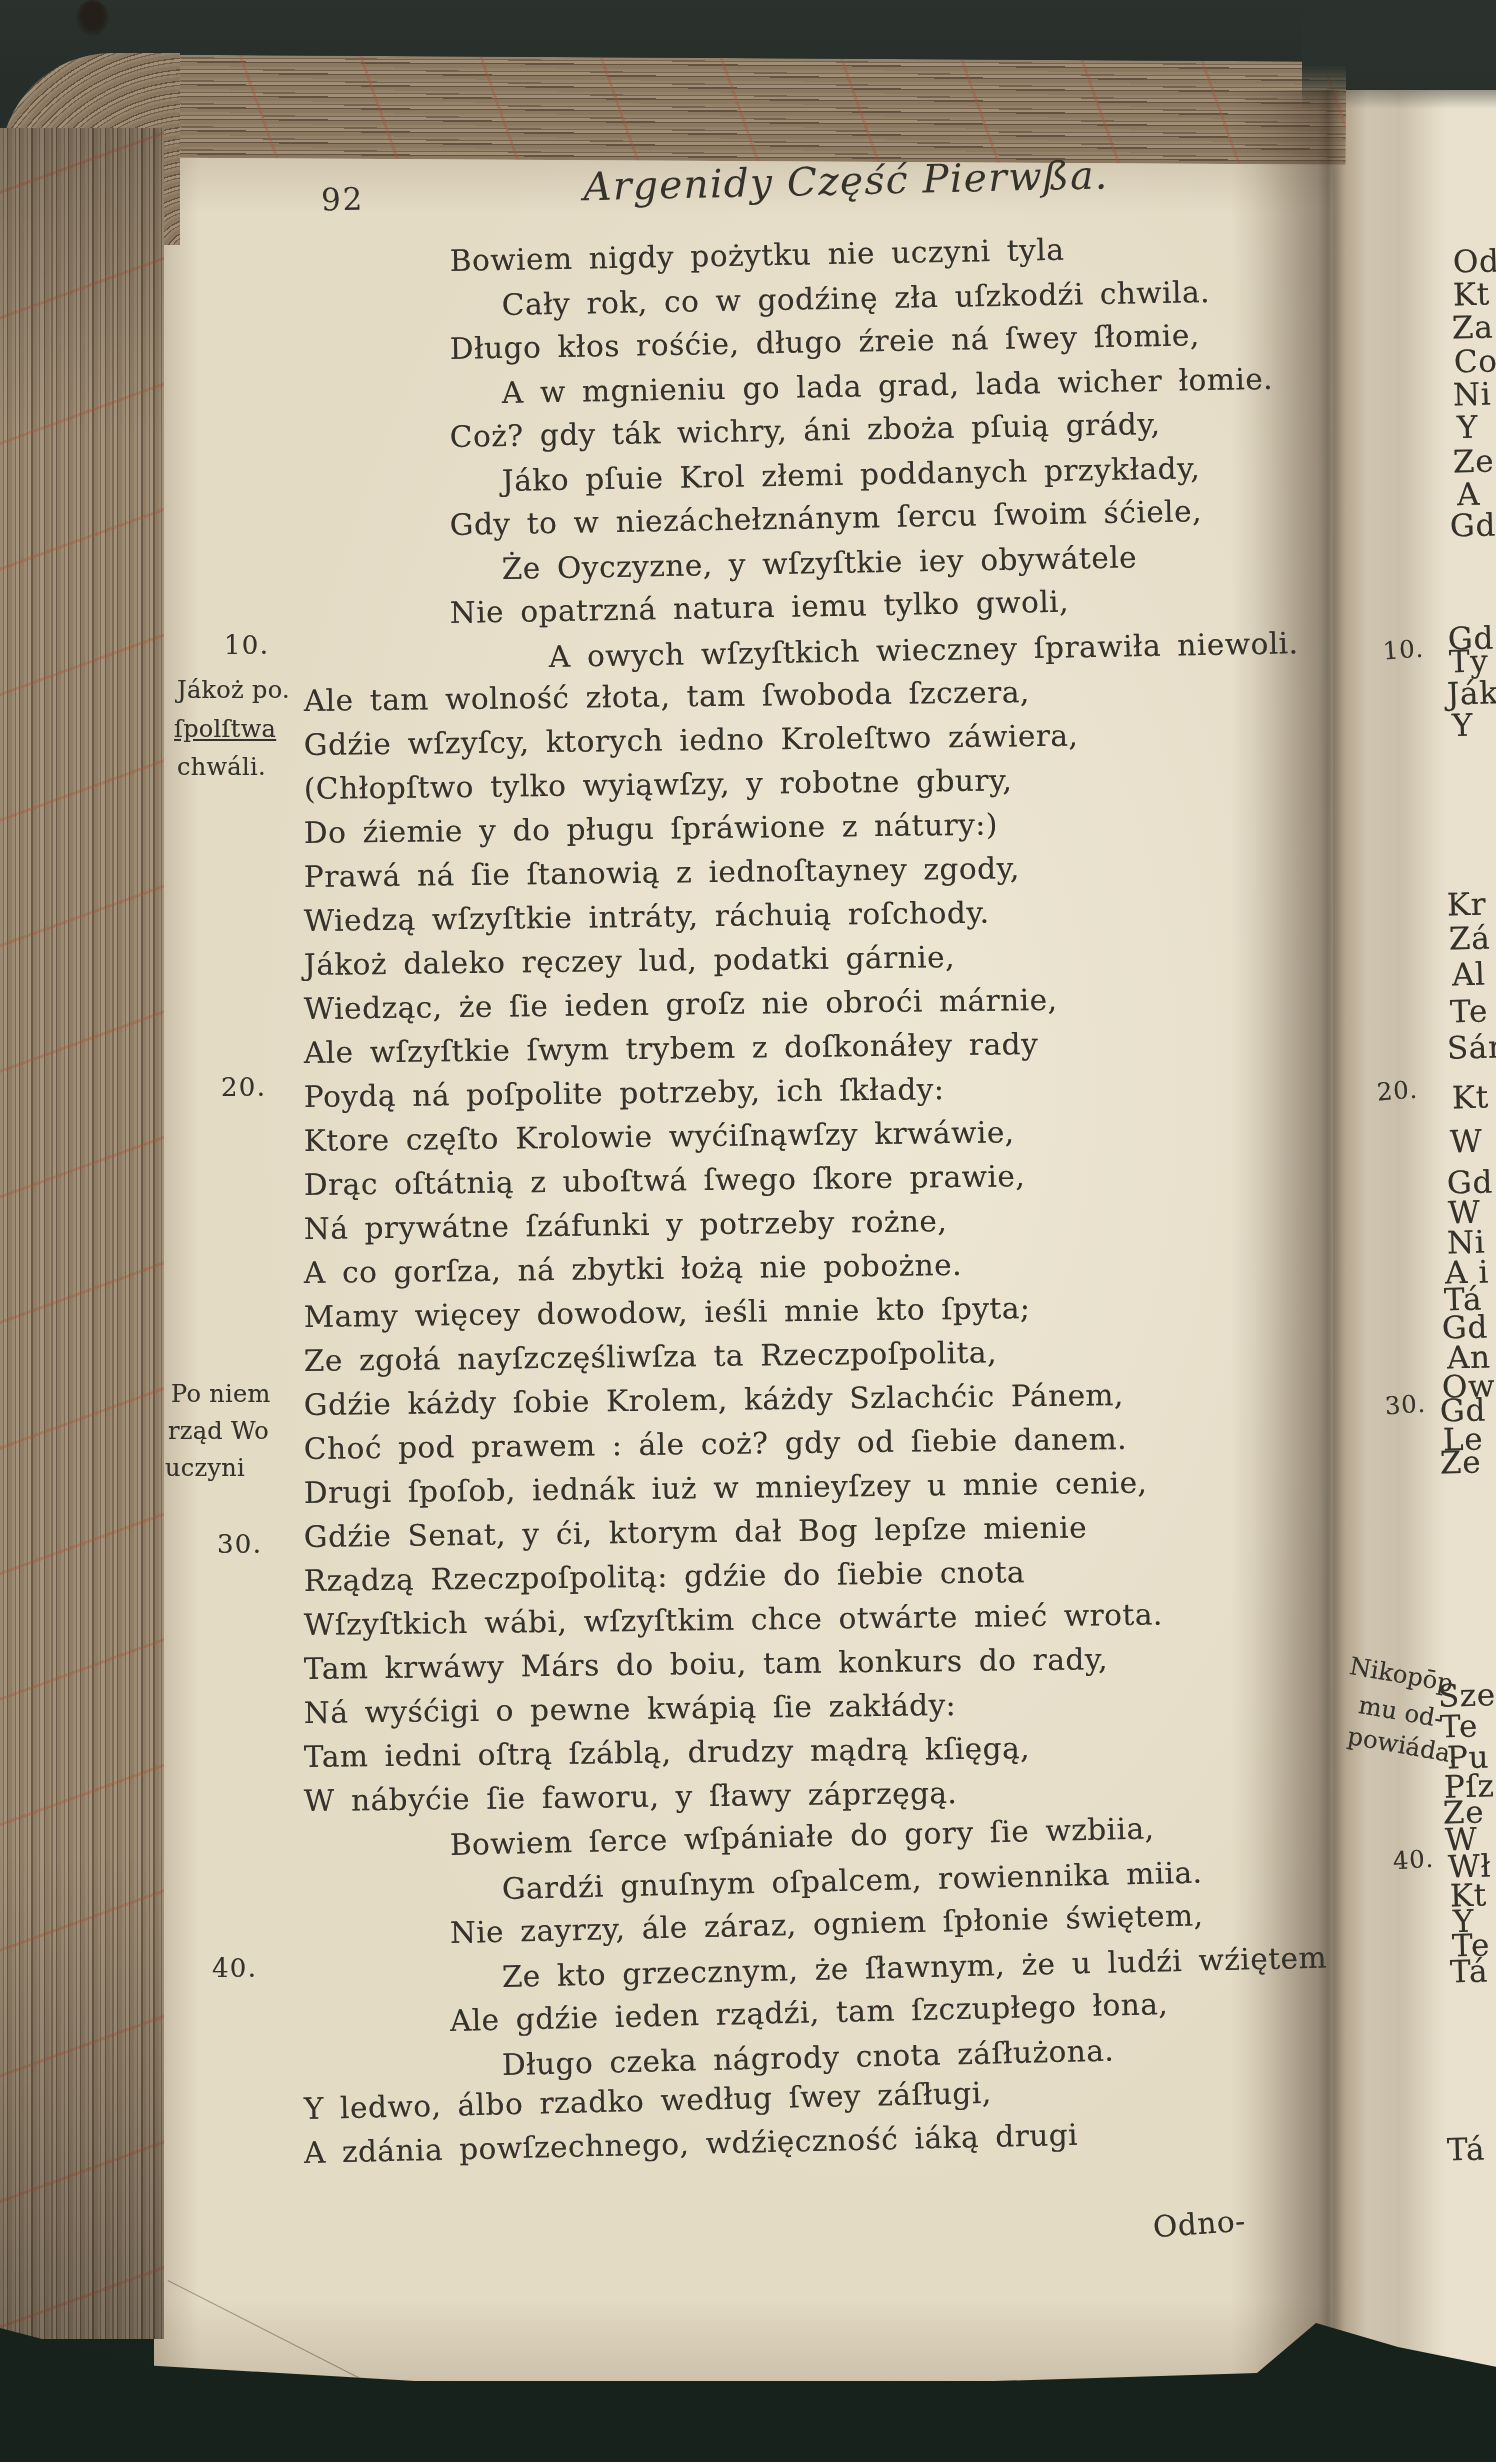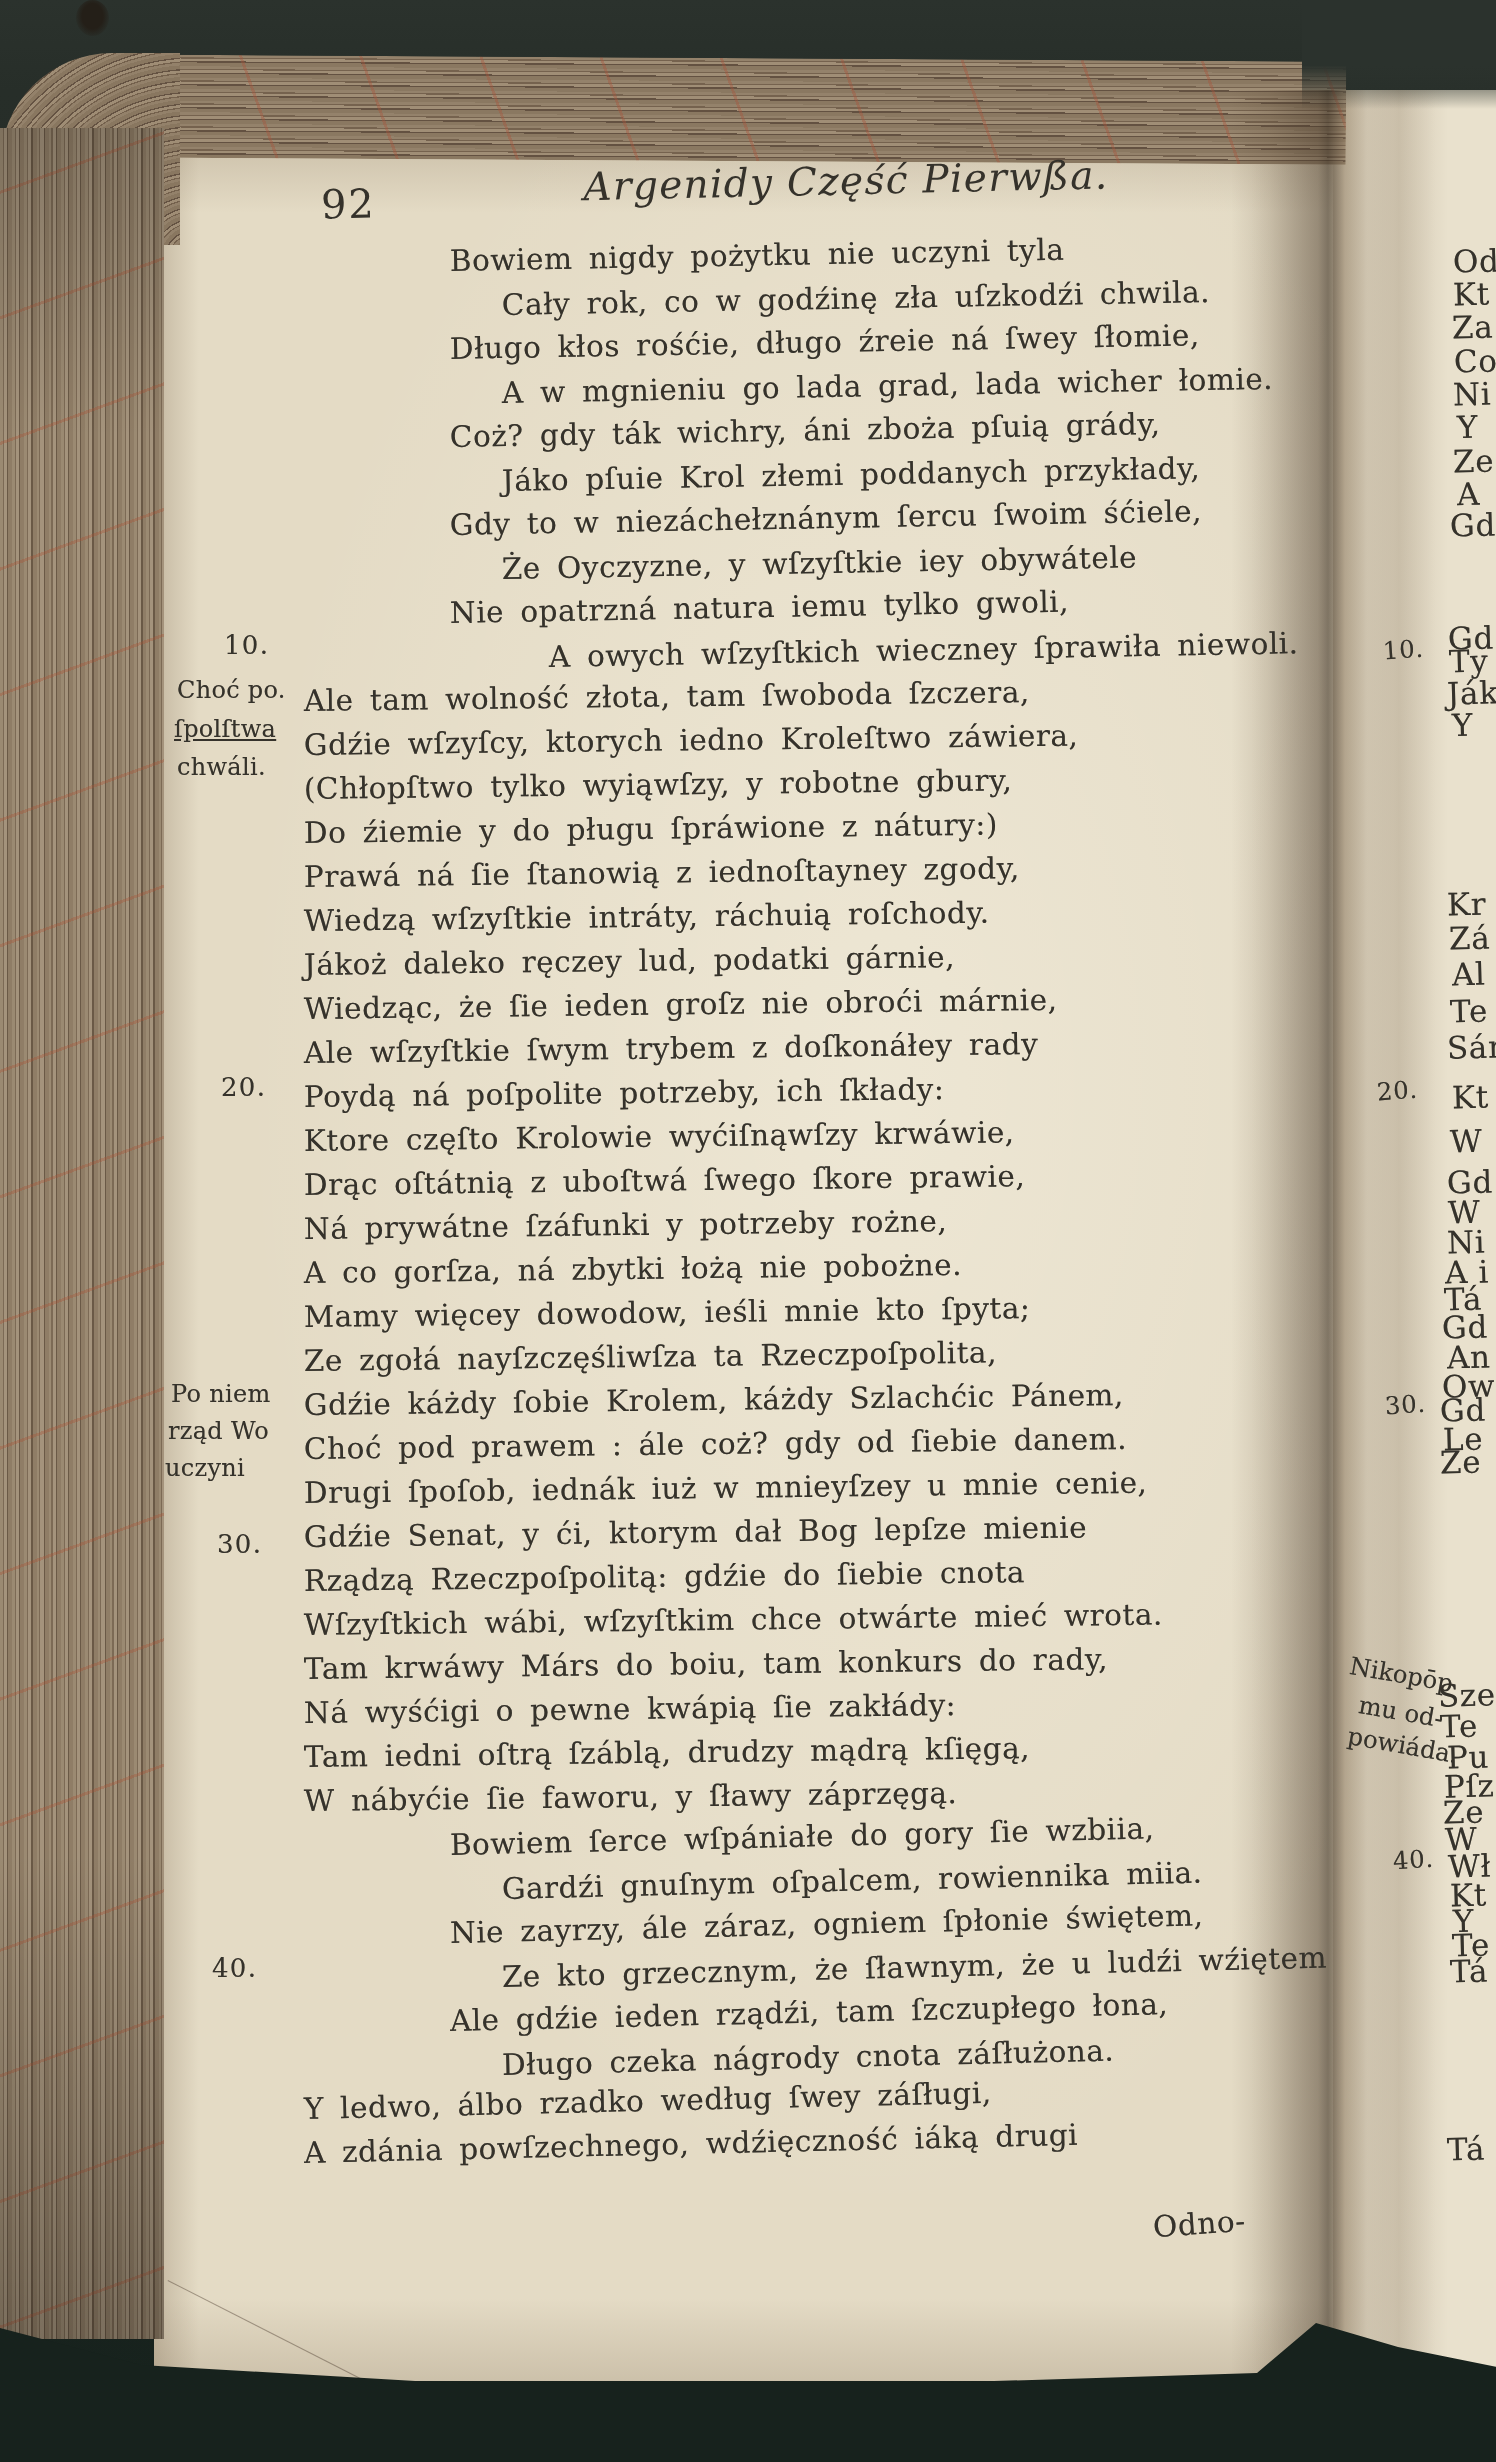--- a/index.html
+++ b/index.html
@@ -75,21 +75,21 @@
     clip-path:polygon(0 2328px,141px 2365px,449px 2383px,898px 2384px,1257px 2373px,1316px 2323px,1398px 2347px,1497px 2367px,1497px 2462px,0 2462px);
   }
   .topright-dark{
     position:absolute;left:1302px;top:0;width:195px;height:109px;z-index:5;pointer-events:none;
     background:linear-gradient(180deg,var(--bgtop) 60%,rgba(43,50,45,0) 100%);
   }
 
   
   .content{position:absolute;left:0;top:0;width:1497px;height:2462px;z-index:7;color:var(--ink);}
   .page-number{
-    position:absolute;left:321px;top:181px;font-size:40px;letter-spacing:1.9px;
+    position:absolute;left:321px;top:181px;font-size:31px;letter-spacing:1.9px;
     transform:rotate(-1deg);
   }
   .running-header{
     position:absolute;left:551px;top:165px;width:590px;text-align:center;
     font-size:39px;font-style:italic;letter-spacing:1.3px;white-space:nowrap;
     transform:rotate(-1.3deg);transform-origin:0 50%;
   }
   .textblock{position:absolute;left:304px;top:239px;width:1129px;}
   .vline{
     position:relative;height:44px;line-height:44px;white-space:nowrap;
@@ -228,21 +228,21 @@
 
         <div class="vline tiltC">Y ledwo, álbo rzadko według ſwey záſługi,</div>
 
         <div class="vline tiltC">A zdánia powſzechnego, wdźięczność iáką drugi</div>
       </div>
 
     <div>
 
         <div class="mnote mnum" style="left: 224px; top: 632px;">10.</div>
 
-        <div class="mnote" style="left: 177px; top: 678px;">Choć po.</div>
+        <div class="mnote" style="left: 177px; top: 678px;">Jákoż po.</div>
 
         <div class="mnote" style="left: 174px; top: 717px; text-decoration: underline;">ſpolſtwa</div>
 
         <div class="mnote" style="left: 177px; top: 755px;">chwáli.</div>
 
         <div class="mnote mnum" style="left: 221px; top: 1074px;">20.</div>
 
         <div class="mnote" style="left: 171px; top: 1382px;">Po niem</div>
 
         <div class="mnote" style="left: 168px; top: 1419px; text-align: center;">rząd Wo</div>

